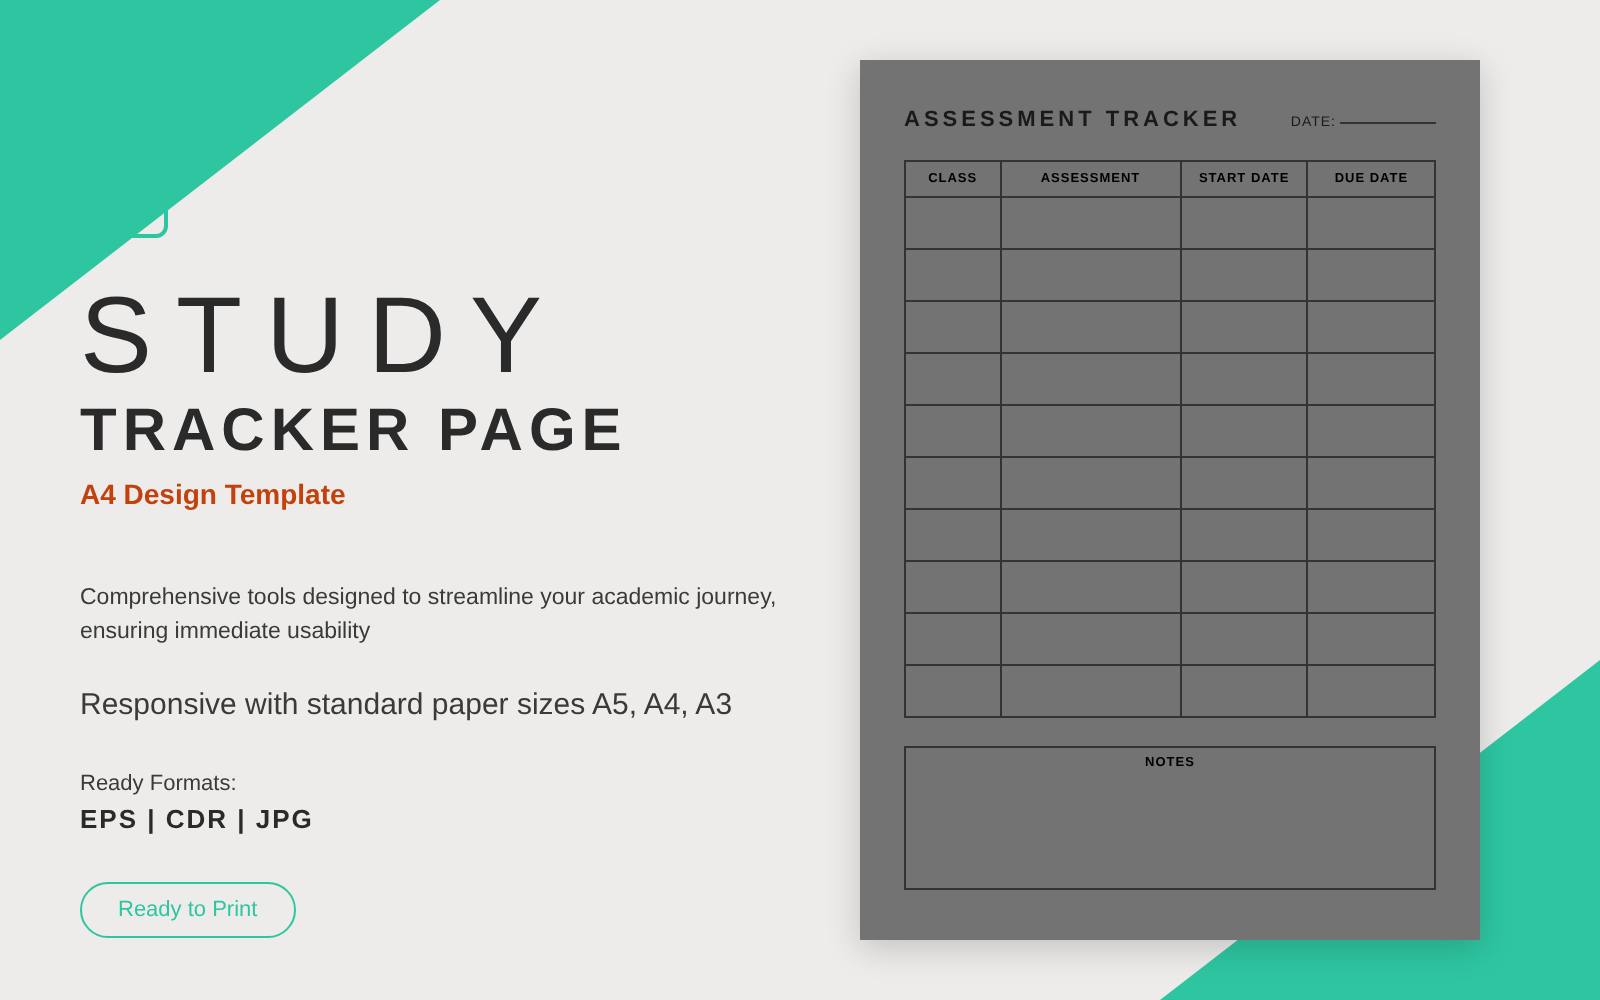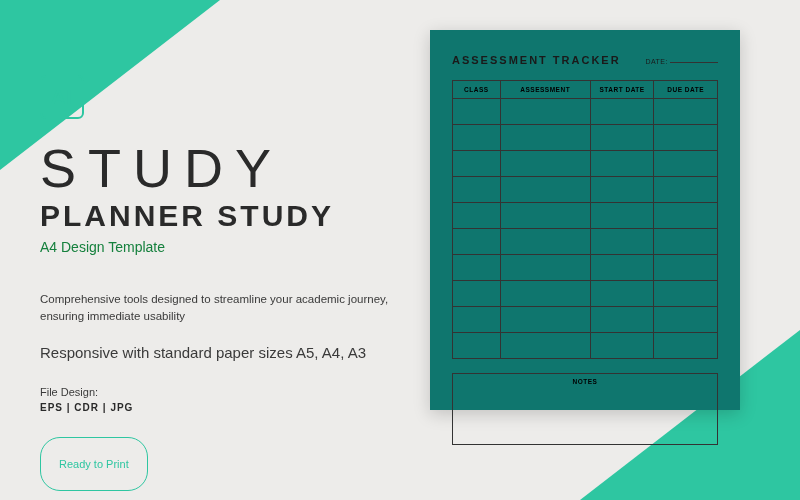--- a/index.html
+++ b/index.html
@@ -53,65 +53,65 @@
   }
   .title-planner {
     font-size: 30px;
     font-weight: 700;
     letter-spacing: 3px;
     color: #2a2a2a;
     margin-top: 4px;
   }
   .subtitle {
     font-size: 14px;
-    color: #15803d;
+    color: #c2410c;
     margin-top: 6px;
-    font-weight: 400;
+    font-weight: 700;
   }
   .desc {
     font-size: 11.5px;
     color: #3a3a3a;
     margin-top: 36px;
     line-height: 1.5;
   }
   .desc2 {
     font-size: 15px;
     color: #3a3a3a;
     margin-top: 16px;
     line-height: 1.5;
   }
   .formats-label {
     font-size: 11px;
     color: #3a3a3a;
     margin-top: 22px;
   }
   .formats {
-    font-size: 10px;
+    font-size: 13px;
     color: #2a2a2a;
     font-weight: 700;
     letter-spacing: 1px;
     margin-top: 4px;
   }
   .ready-badge {
     display: inline-block;
     margin-top: 24px;
-    padding: 20px 18px;
+    padding: 7px 18px;
     border: 1.5px solid #2ec6a1;
     border-radius: 20px;
     color: #2ec6a1;
     font-size: 11px;
     font-weight: 500;
   }
   .page {
     position: absolute;
     right: 60px;
     top: 30px;
     width: 310px;
-    height: 380px;
-    background: #0f766e;
+    height: 440px;
+    background: #737373;
     box-shadow: 0 4px 16px rgba(0,0,0,0.18);
     padding: 24px 22px 18px 22px;
   }
   .page-header {
     display: flex;
     justify-content: space-between;
     align-items: baseline;
     margin-bottom: 14px;
   }
   .page-title {
@@ -171,25 +171,25 @@
 </style>
 </head>
 <body>
 
 <div class="triangle-top"></div>
 <div class="triangle-bottom"></div>
 
 <div class="left-panel">
   <div class="ai-badge">AI</div>
   <div class="title-study">STUDY</div>
-  <div class="title-planner">PLANNER STUDY</div>
+  <div class="title-planner">TRACKER PAGE</div>
   <div class="subtitle">A4 Design Template</div>
   <div class="desc">Comprehensive tools designed to streamline your academic journey, ensuring immediate usability</div>
   <div class="desc2">Responsive with standard paper sizes A5, A4, A3</div>
-  <div class="formats-label">File Design:</div>
+  <div class="formats-label">Ready Formats:</div>
   <div class="formats">EPS  | CDR  |  JPG</div>
   <div class="ready-badge">Ready to Print</div>
 </div>
 
 <div class="page">
   <div class="page-header">
     <div class="page-title">ASSESSMENT  TRACKER</div>
     <div class="date-field">
       <span>DATE:</span><span class="date-line"></span>
     </div>

